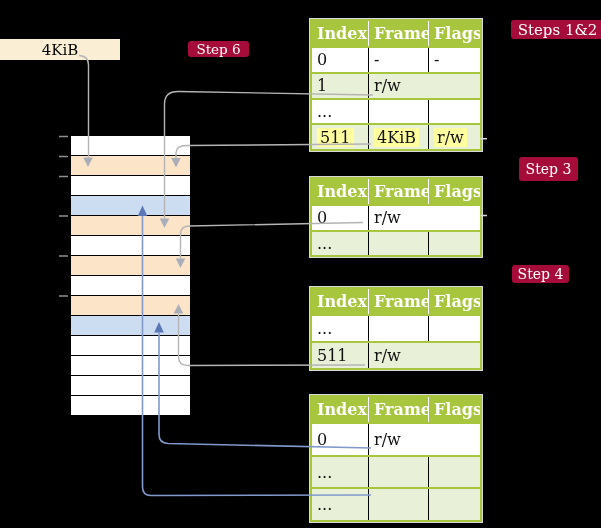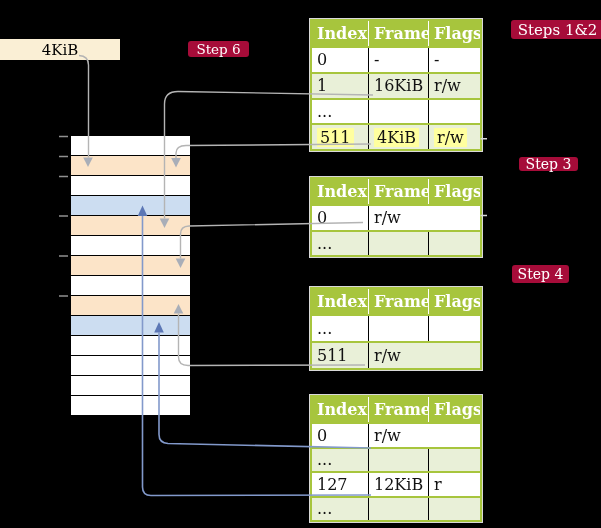--- a/index.html
+++ b/index.html
@@ -43,21 +43,21 @@
 <body>
 
 <div class="stage">
 
   <div class="box4">
     <span>4KiB</span>
   </div>
 
   <div class="steplabel" style="left:188px;top:41px;width:61px;height:16px;font-size:13.5px;">Step 6</div>
   <div class="steplabel" style="left:511px;top:20px;width:93px;height:19px;font-size:15px;">Steps 1&amp;2</div>
-  <div class="steplabel" style="left:519px;top:157px;width:59px;height:14px;text-align:center;">Step 3</div>
+  <div class="steplabel" style="left:519px;top:157px;width:59px;height:24px;text-align:center;">Step 3</div>
   <div class="steplabel" style="left:512px;top:265px;width:57px;height:18px;">Step 4</div>
 
   <div class="memstack">
       <div class="mem-row white"></div>
       <div class="mem-row peach"></div>
       <div class="mem-row white"></div>
       <div class="mem-row blue"></div>
       <div class="mem-row peach"></div>
       <div class="mem-row white"></div>
       <div class="mem-row peach"></div>
@@ -84,23 +84,20 @@
           <span>-</span>
         </div>
         <div class="tcell c2">
           <span>-</span>
         </div>
       </div>
       <div class="trow tdata shaded">
         <div class="tcell c0">
           <span>1</span>
         </div>
-        <div class="tcell c1">
-          <span>16KiB</span>
-        </div>
         <div class="tcell c2">
           <span>r/w</span>
         </div>
       </div>
       <div class="trow tdata">
         <div class="tcell c0">
           <span>...</span>
         </div>
         <div class="tcell c1"></div>
         <div class="tcell c2"></div>
@@ -175,31 +172,20 @@
           <span>r/w</span>
         </div>
       </div>
       <div class="trow tdata shaded">
         <div class="tcell c0">
           <span>...</span>
         </div>
         <div class="tcell c1"></div>
         <div class="tcell c2"></div>
       </div>
-      <div class="trow tdata">
-        <div class="tcell c0">
-          <span>127</span>
-        </div>
-        <div class="tcell c1">
-          <span>12KiB</span>
-        </div>
-        <div class="tcell c2">
-          <span>r</span>
-        </div>
-      </div>
       <div class="trow tdata shaded">
         <div class="tcell c0">
           <span>...</span>
         </div>
         <div class="tcell c1"></div>
         <div class="tcell c2"></div>
       </div>
     </div>
 
   <svg class="overlay" viewBox="0 0 601 528" xmlns="http://www.w3.org/2000/svg">

